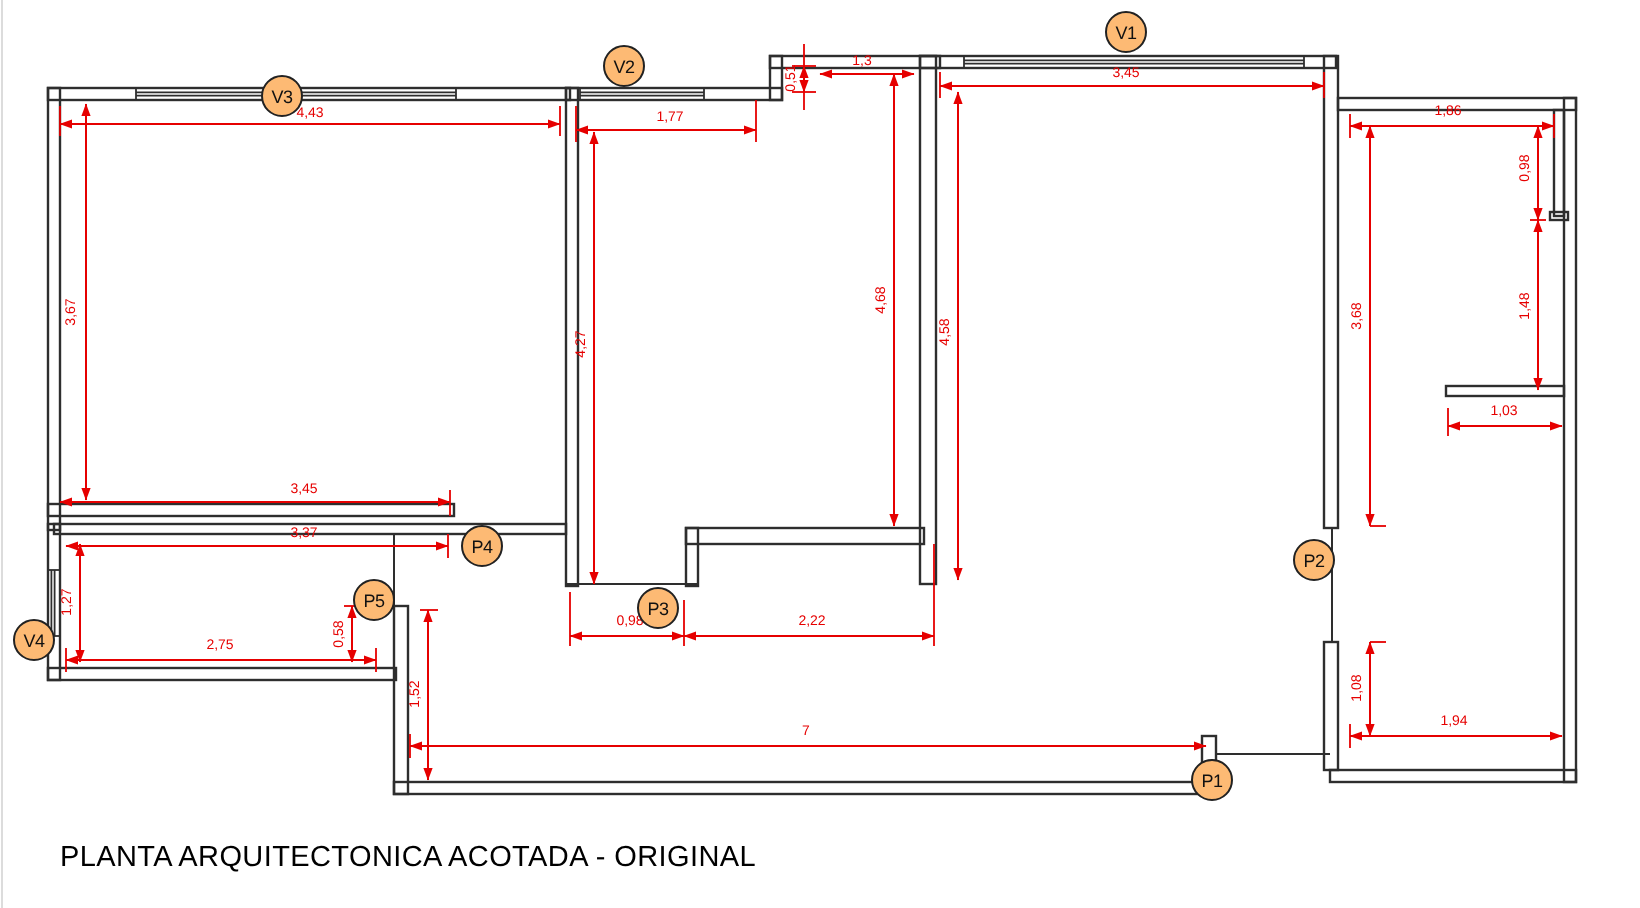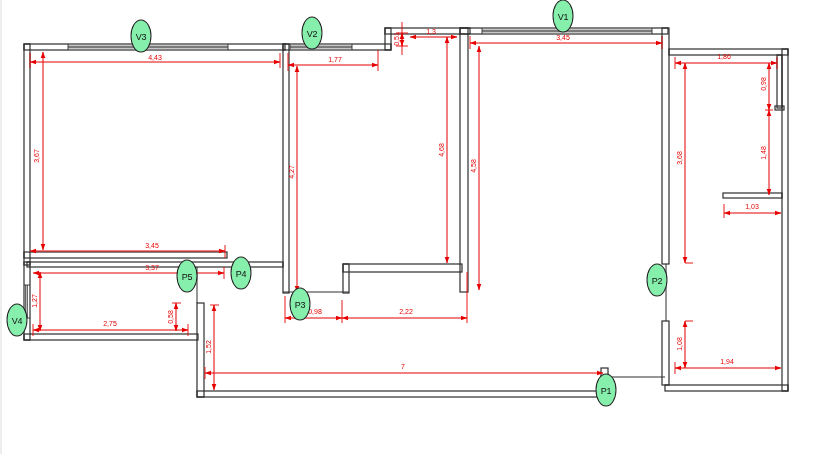--- a/index.html
+++ b/index.html
@@ -7,22 +7,22 @@
           font-family:"Liberation Sans", sans-serif;}
   #plan-svg{position:absolute;left:0;top:0;}
   #walls rect{fill:none;stroke:#2e2e2e;stroke-width:1.2;}
   #thin line{stroke:#2e2e2e;stroke-width:1;}
   #windows line{stroke:#2e2e2e;stroke-width:0.9;}
   #dims line{stroke:#e60000;stroke-width:1;marker-start:url(#ar);marker-end:url(#ar);}
   #exts line{stroke:#e60000;stroke-width:0.9;}
   .lbl{position:absolute;font-size:7px;color:#e60000;white-space:nowrap;
        transform:translate(-50%,-50%);line-height:1;}
   .lbl.v{transform:translate(-50%,-50%) rotate(-90deg);}
-  .marker{position:absolute;width:21px;height:33px;border:1.2px solid #222;border-radius:50%;
-          background:#86efac;display:flex;align-items:center;justify-content:center;
+  .marker{position:absolute;width:21px;height:21px;border:1.2px solid #222;border-radius:50%;
+          background:#fdba74;display:flex;align-items:center;justify-content:center;
           font-size:9px;color:#111;letter-spacing:-0.3px;transform:translate(-50%,-50%);
           box-sizing:border-box;}
   #plan-title{position:absolute;left:30px;top:421px;font-size:14.5px;color:#000;
               letter-spacing:0.2px;white-space:nowrap;}
 </style>
 </head>
 <body>
 
 <div id="canvas">
 
@@ -166,23 +166,24 @@
   <div class="lbl" style="left:315px;top:311px">0,98</div>
   <div class="lbl" style="left:406px;top:311px">2,22</div>
   <div class="lbl" style="left:724px;top:56px">1,86</div>
   <div class="lbl v" style="left:763px;top:84px">0,98</div>
   <div class="lbl v" style="left:763px;top:153px">1,48</div>
   <div class="lbl" style="left:752px;top:206px">1,03</div>
   <div class="lbl v" style="left:679px;top:158px">3,68</div>
   <div class="lbl v" style="left:679px;top:344px">1,08</div>
   <div class="lbl" style="left:727px;top:361px">1,94</div>
 
-  <div class="marker" style="left:141px;top:36px">V3</div>
+  <div class="marker" style="left:141px;top:48px">V3</div>
   <div class="marker" style="left:312px;top:33px">V2</div>
   <div class="marker" style="left:563px;top:16px">V1</div>
   <div class="marker" style="left:17px;top:320px">V4</div>
   <div class="marker" style="left:241px;top:273px">P4</div>
-  <div class="marker" style="left:187px;top:276px">P5</div>
-  <div class="marker" style="left:300px;top:304px">P3</div>
+  <div class="marker" style="left:187px;top:300px">P5</div>
+  <div class="marker" style="left:329px;top:304px">P3</div>
   <div class="marker" style="left:657px;top:280px">P2</div>
   <div class="marker" style="left:606px;top:390px">P1</div>
 
+  <div id="plan-title">PLANTA ARQUITECTONICA ACOTADA - ORIGINAL</div>
 </div>
 
 </body></html>

